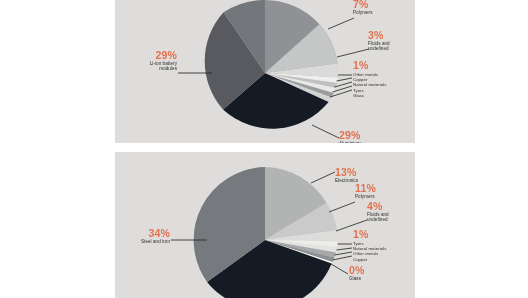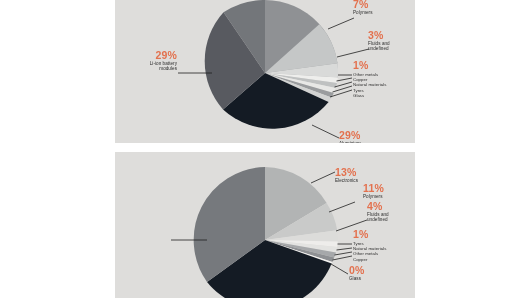--- a/index.html
+++ b/index.html
@@ -176,21 +176,21 @@
         <path d="M213 160 L236 172"></path>
         <path d="M92 88 L56 88"></path>
       </g>
     </svg>
 
     <div class="labels">
       <div class="lbl" style="left:220px; top:15px;">
         <div class="pct">13%</div>
         <div class="nm">Electronics</div>
       </div>
-      <div class="lbl" style="left:248px; top:31px;">
+      <div class="lbl" style="left:240px; top:31px;">
         <div class="pct">11%</div>
         <div class="nm">Polymers</div>
       </div>
       <div class="lbl" style="left:252px; top:49px;">
         <div class="pct">4%</div>
         <div class="nm">Fluids and</div>
         <div class="nm">undefined</div>
       </div>
       <div class="lbl" style="left:238px; top:77px;">
         <div class="pct">1%</div>
@@ -198,16 +198,20 @@
       <div class="lbl" style="left:238px; top:89px;">
         <div class="nm-sm">Tyres</div>
         <div class="nm-sm">Natural materials</div>
         <div class="nm-sm">Other metals</div>
         <div class="nm-sm">Copper</div>
       </div>
       <div class="lbl" style="left:234px; top:113px;">
         <div class="pct">0%</div>
         <div class="nm">Glass</div>
       </div>
+      <div class="lbl ralign" style="left:0px; top:76px; width:55px;">
+        <div class="pct">34%</div>
+        <div class="nm">Steel and iron</div>
+      </div>
     </div>
   </div>
 
 </div>
 
 </body></html>

